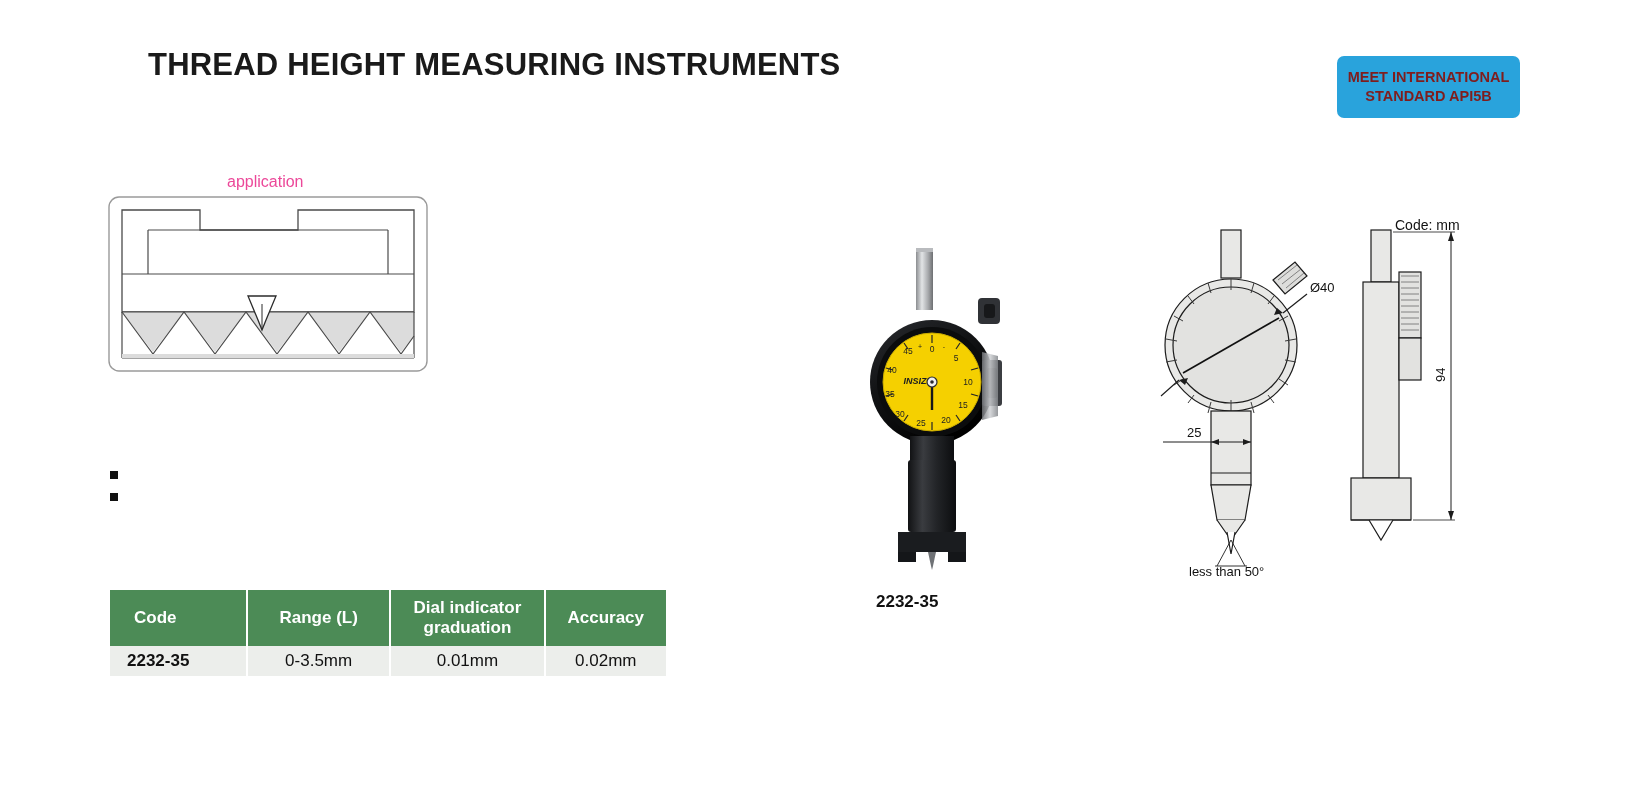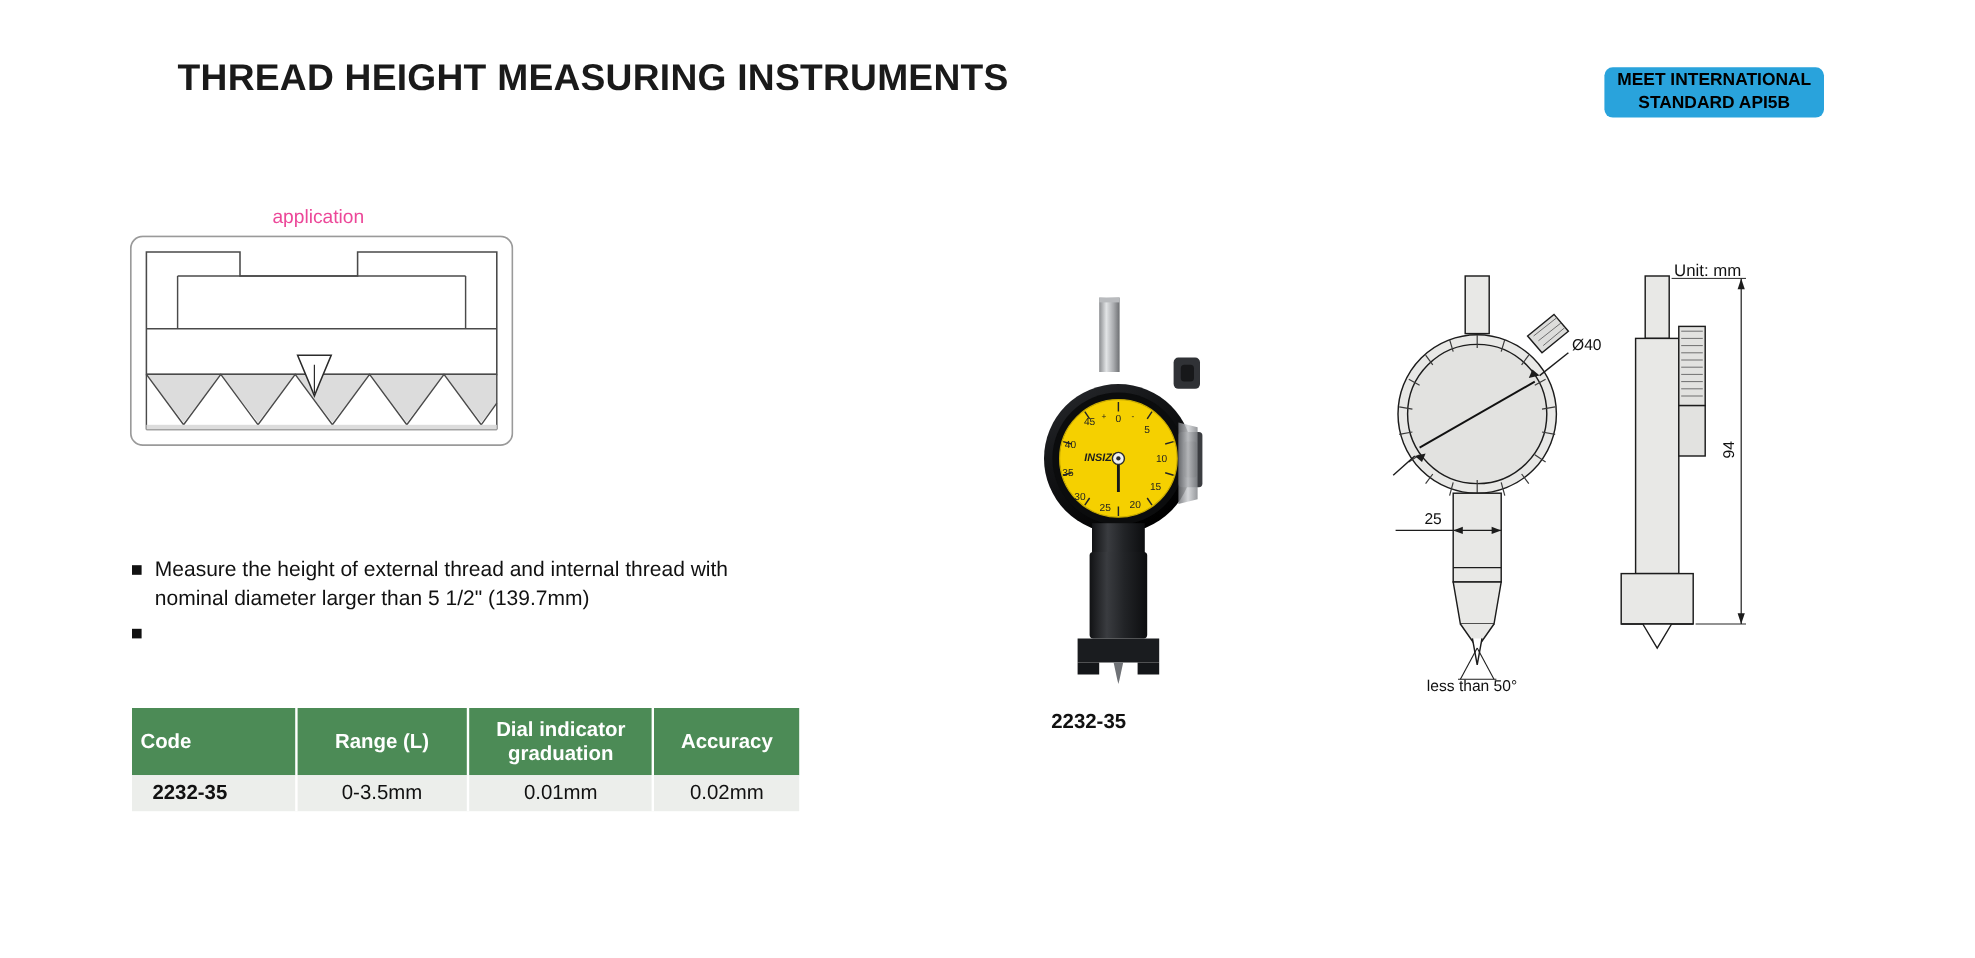--- a/index.html
+++ b/index.html
@@ -12,23 +12,23 @@
   .page { position: relative; width: 1646px; height: 798px; background:#fff; }
 
   
   .page-title {
     position: absolute; left: 112px; top: 47px;
     font-size: 31px; font-weight: bold; letter-spacing: 0.2px;
     color: #1a1a1a; white-space: nowrap; margin-left: 36px;
   }
   .std-badge {
     position: absolute; left: 1337px; top: 56px;
-    width: 183px; height: 42px;
+    width: 183px; height: 62px;
     background: #29a3dc; border-radius: 7px;
-    color: #000000; font-size: 14.5px; font-weight: bold;
+    color: #7f1d1d; font-size: 14.5px; font-weight: bold;
     line-height: 19px; text-align: center;
     display: flex; flex-direction: column; align-items: center; justify-content: center;
   }
 
   
   .app-label {
     position: absolute; left: 227px; top: 173px;
     font-size: 16px; color: #ec4899;
   }
   .app-box { position: absolute; left: 108px; top: 196px; width: 320px; height: 176px; }
@@ -49,21 +49,21 @@
     border-collapse: collapse; width: 556px;
   }
   .spec-table th {
     background: #4c8b56; color: #ffffff;
     font-size: 17px; font-weight: bold;
     padding: 8px 6px; line-height: 20px;
     border-right: 2px solid #ffffff; height: 56px;
     vertical-align: middle;
   }
   .spec-table th:last-child { border-right: none; }
-  .spec-table th.c-code { text-align: left; padding-left: 7px; width: 144px; }
+  .spec-table th.c-code { text-align: left; padding-left: 24px; width: 144px; }
   .spec-table th.c-range { width: 152px; }
   .spec-table th.c-grad  { width: 160px; }
   .spec-table th.c-acc   { width: 125px; }
   .spec-table td {
     background: #eceeeb; color: #111; font-size: 17px;
     height: 30px; padding: 2px 6px; text-align: center;
     border-right: 2px solid #ffffff; border-bottom: 2px solid #ffffff;
   }
   .spec-table td:last-child { border-right: none; }
   .spec-table tr:last-child td { border-bottom: none; }
@@ -119,24 +119,20 @@
       <rect x="14" y="158" width="292" height="4" fill="#dcdcdc" stroke="none"></rect>
 
       <path d="M140 100 L168 100 L158 124 L154 134 L150 124 Z" fill="#ffffff" stroke="#2b2b2b" stroke-width="1.3"></path>
       <line x1="154" y1="108" x2="154" y2="132" stroke="#2b2b2b" stroke-width="1"></line>
     </svg>
   </div>
 
   <div class="bullets">
     <div class="bullet-row">
       <span class="bullet-sq"></span>
-      <span class="bullet-text">
-        <span>Measure the height of external thread and internal thread with</span><br>
-        <span>nominal diameter larger than 5 1/2" (139.7mm)</span>
-      </span>
     </div>
     <div class="bullet-row">
       <span class="bullet-sq"></span>
     </div>
   </div>
 
   <table class="spec-table">
     <thead>
       <tr>
         <th class="c-code">Code</th>
@@ -243,21 +239,21 @@
       <path d="M40 292 H108 V312 H40 Z" fill="#1a1c1f"></path>
       <path d="M40 312 H58 L58 322 H40 Z" fill="#141619"></path>
       <path d="M90 312 H108 L108 322 H90 Z" fill="#141619"></path>
 
       <path d="M70 312 L78 312 L75 326 L74 330 L73 326 Z" fill="#6f7276"></path>
     </svg>
   </div>
 
   <div class="product-code">2232-35</div>
 
-  <div class="unit-label">Unit: mm</div>
+  <div class="unit-label">Code: mm</div>
 
   <div class="tech-draw">
     <svg width="330" height="370" viewBox="0 0 330 370">
       <g stroke="#1c1c1c" fill="none" stroke-width="1.2">
 
         <rect x="66" y="20" width="20" height="48" fill="#e8e8e6"></rect>
 
         <circle cx="76" cy="135" r="66" fill="#e8e8e6"></circle>
         <circle cx="76" cy="135" r="58" fill="#e2e2e0"></circle>
 

